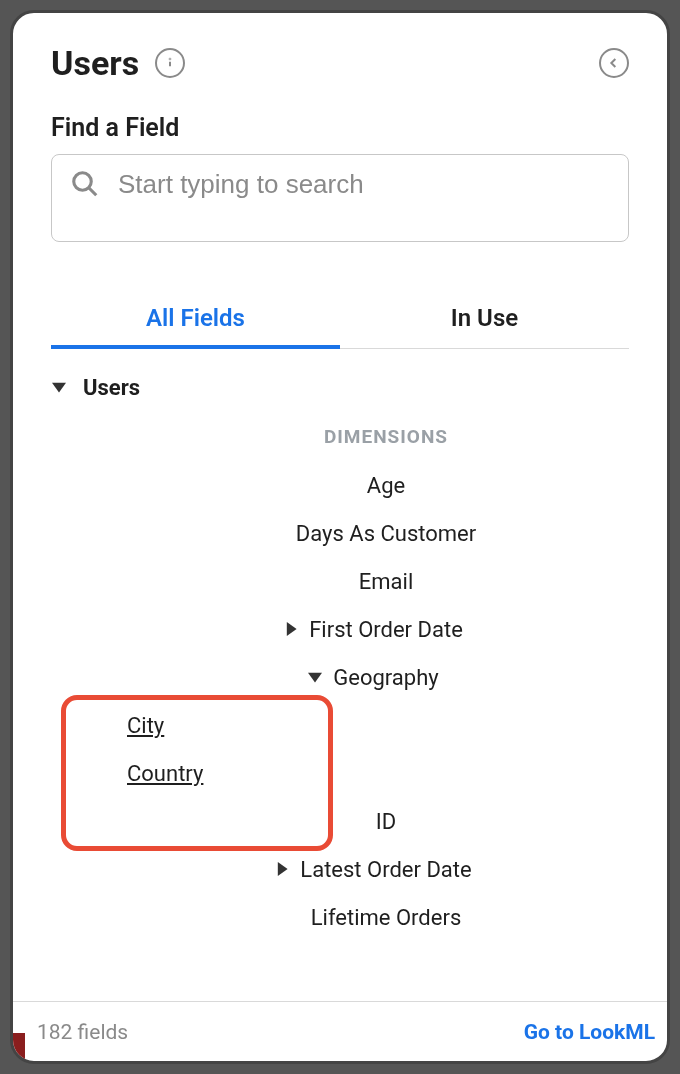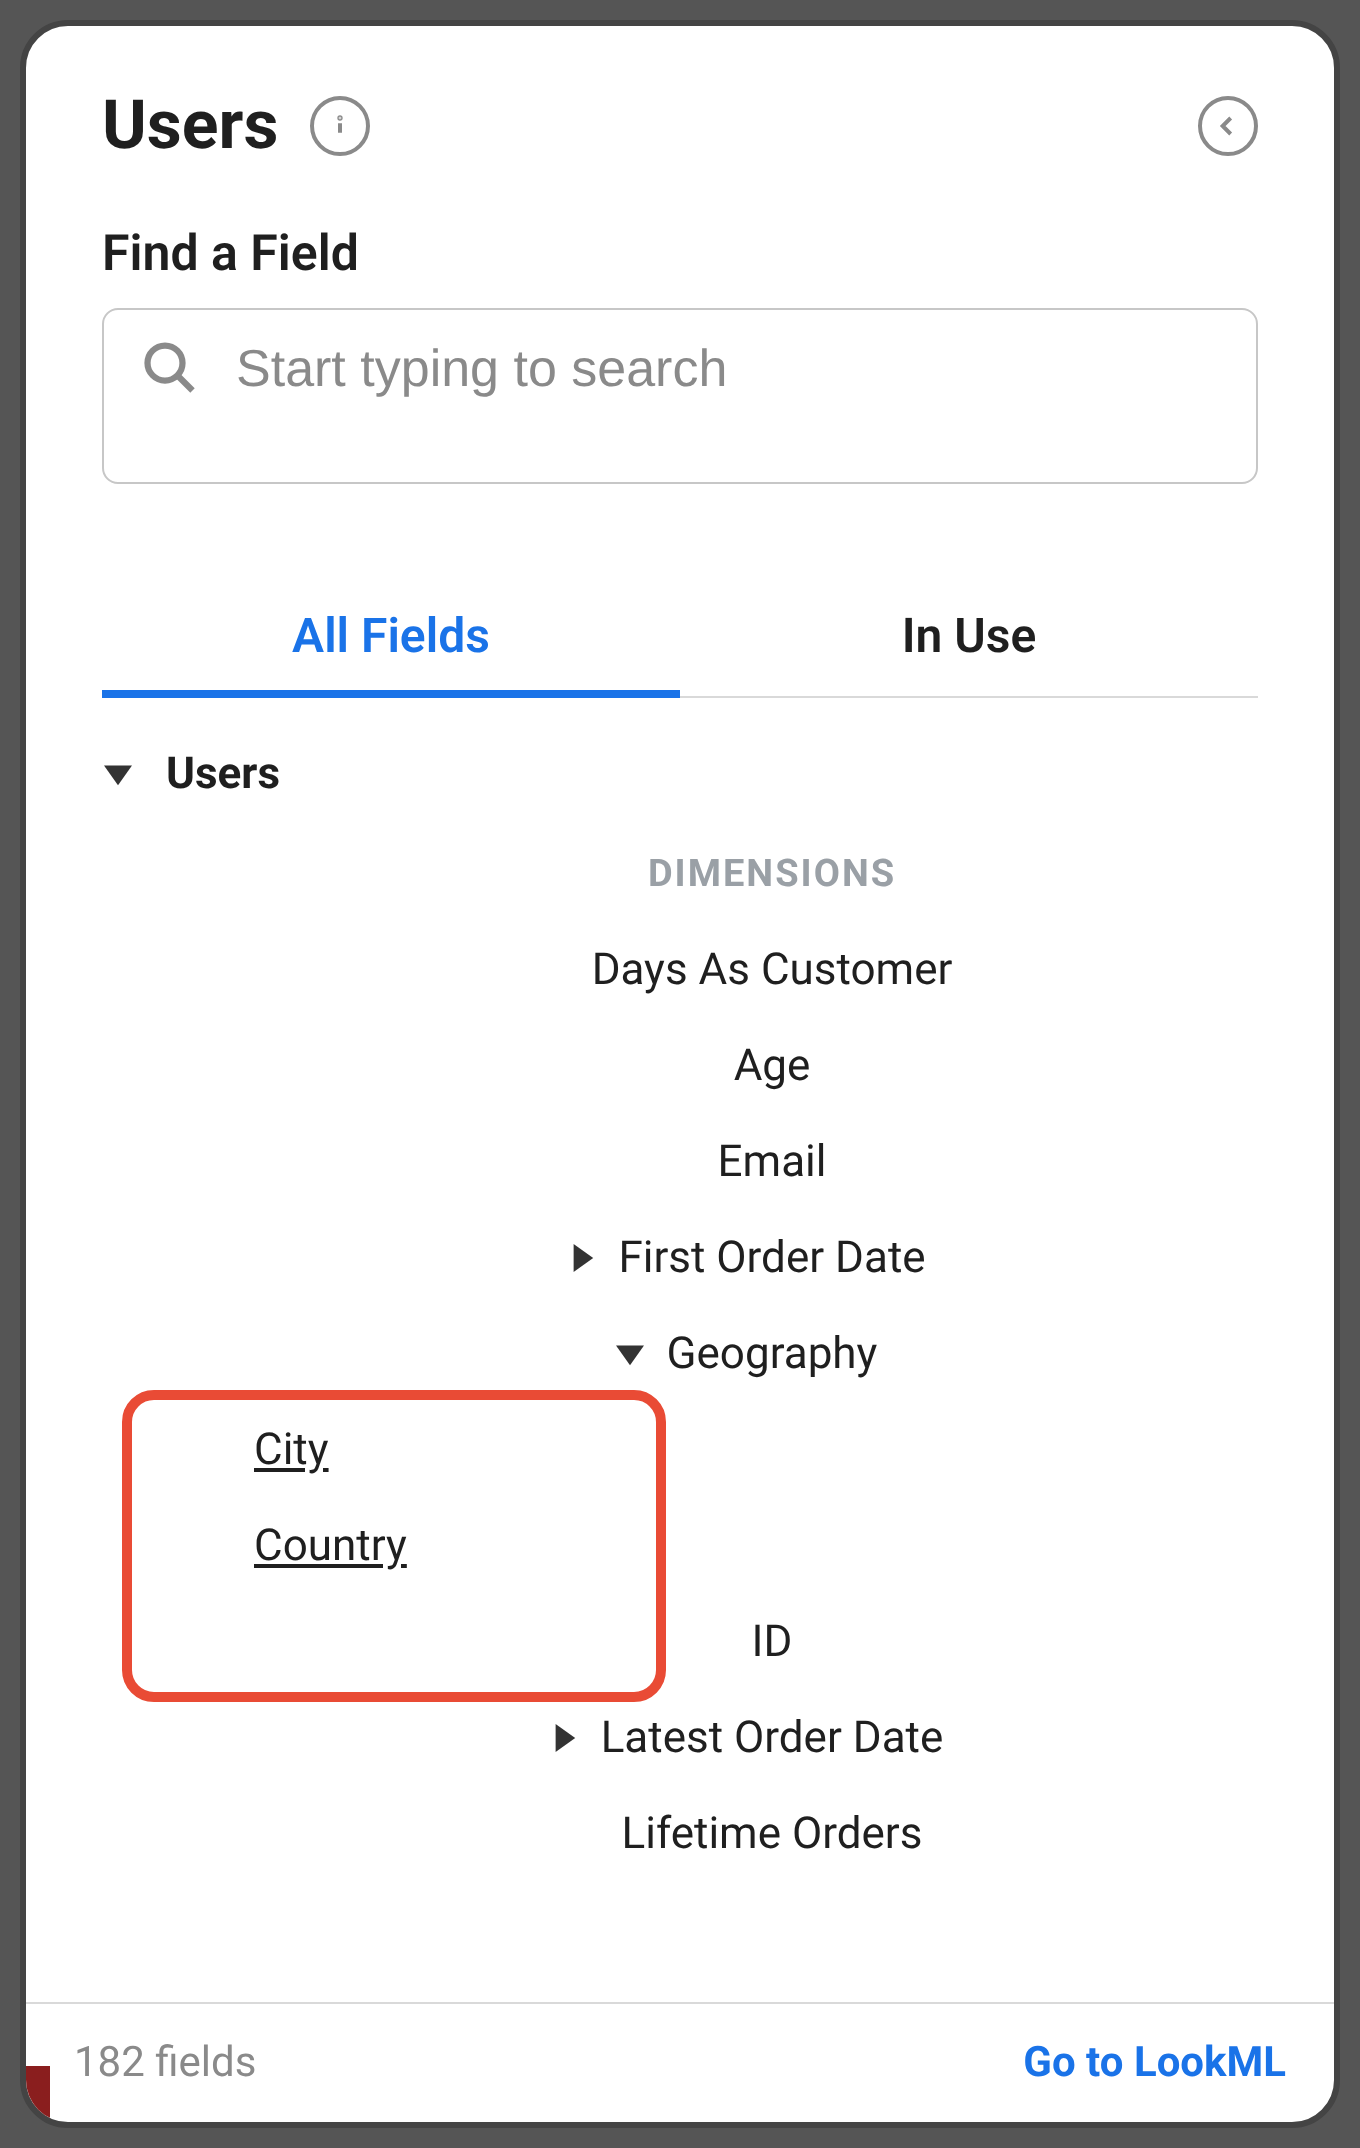--- a/index.html
+++ b/index.html
@@ -160,21 +160,21 @@
       border: 5px solid #e94b35;
       border-radius: 16px;
       pointer-events: none;
     }
     .footer {
       height: 60px;
       border-top: 1px solid #d9d9d9;
       display: flex;
       align-items: center;
       justify-content: space-between;
-      padding: 0 24px 0 24px;
+      padding: 0 12px 0 24px;
       font-size: 21px;
     }
     .field-count { color: #8a8a8a; }
     .go-link { color: #1a73e8; font-weight: 700; cursor: pointer; }
     .red-edge {
       position: absolute;
       left: 0;
       bottom: 0;
       width: 12px;
       height: 28px;
@@ -231,25 +231,25 @@
           </svg>
       </span>
       <span class="label-col group-name" style="margin-left:10px;">Users</span>
     </div>
 
     <div class="tree-row indent-1 section-heading">
       <span class="label-col">DIMENSIONS</span>
     </div>
 
     <div class="tree-row indent-1">
+      <span class="label-col">Age</span>
+    </div>
+
+    <div class="tree-row indent-1">
       <span class="label-col">Days As Customer</span>
-    </div>
-
-    <div class="tree-row indent-1">
-      <span class="label-col">Age</span>
     </div>
 
     <div class="tree-row indent-1">
       <span class="label-col">Email</span>
     </div>
 
     <div class="tree-row indent-1 has-chev">
       <span class="chev">
         <svg viewBox="0 0 10 10">
             <polygon points="2,0 9,5 2,10" fill="currentColor"></polygon>

